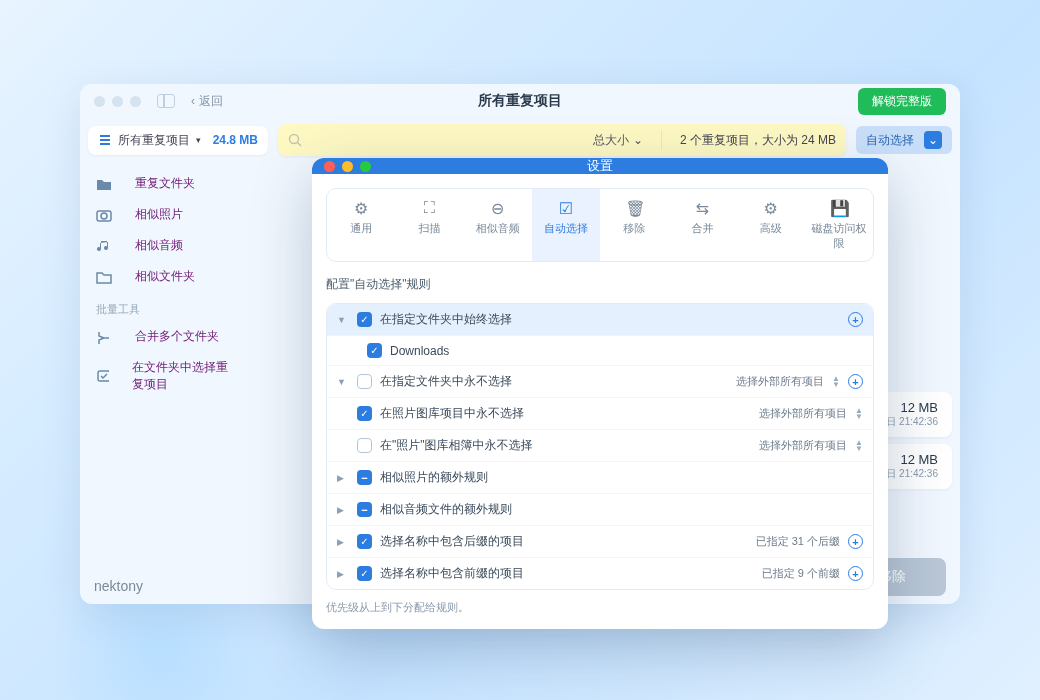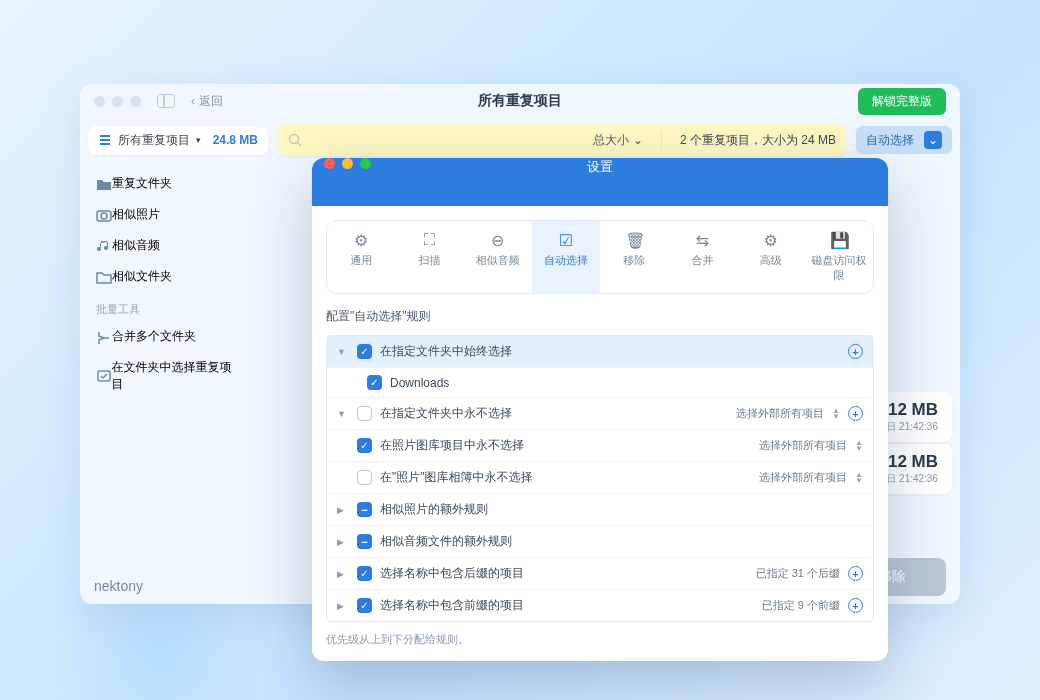--- a/index.html
+++ b/index.html
@@ -19,42 +19,42 @@
 .pill-left{display:flex;align-items:center;gap:6px}
 .search-bar{flex:1;background:#fef9c3;border-radius:8px;height:32px;display:flex;align-items:center;box-shadow:0 1px 3px rgba(0,0,0,.05)}
 .search-icon{margin:0 10px;opacity:.45}
 .sort-pill{display:flex;align-items:center;gap:4px;margin-right:10px;font-size:12px;color:#556}
 .divider-v{width:1px;height:20px;background:#dae6f2;margin:0 8px}
 .stats-text{font-size:12px;color:#445;margin:4px 10px}
 .auto-select-btn{background:#c9dff9;border-radius:6px;padding:5px 10px;font-size:12px;color:#2968b5;display:flex;align-items:center;gap:6px}
 .auto-select-btn .dd{background:#2d7de0;color:#fff;width:18px;height:18px;border-radius:4px;display:flex;align-items:center;justify-content:center;margin-left:4px}
 .main-body{display:flex;height:calc(100% - 72px)}
 .sidebar{width:175px;padding:6px 12px 0;font-size:12px;color:#556}
-.side-item{display:flex;align-items:center;gap:0;padding:7px 4px;color:#000000}
+.side-item{display:flex;align-items:center;gap:23px;padding:7px 4px;color:#701a75}
 .side-heading{font-size:11px;color:#98a8b8;padding:10px 4px 4px}
 .content{flex:1;padding:0 10px;position:relative}
 .file-card{position:absolute;right:8px;background:#fff;border-radius:8px;padding:8px 14px;text-align:right;box-shadow:0 1px 3px rgba(0,0,0,.05)}
-.file-card .size{font-size:17px;font-weight:700;color:#2b3a4b}
+.file-card .size{font-size:13px;font-weight:400;color:#2b3a4b}
 .file-card .date{font-size:10px;color:#8a9aab}
 .remove-bar{position:absolute;bottom:14px;right:14px;background:#b9c7d6;color:#fff;padding:10px 40px;border-radius:8px;display:flex;align-items:center;gap:8px;font-size:14px}
 .brand{position:absolute;bottom:10px;left:14px;font-size:14px;color:#7a8a9a;}
 .settings-modal{position:absolute;top:158px;left:312px;width:576px;background:#fff;border-radius:12px;box-shadow:0 20px 60px rgba(20,50,90,.25);overflow:hidden}
-.modal-header{height:48px;background:#2d7de0;display:flex;padding:0 12px;position:relative}
+.modal-header{height:16px;background:#2d7de0;display:flex;align-items:center;padding:0 12px;position:relative}
 .modal-traffic{display:flex;gap:7px}
 .mt-close{width:11px;height:11px;border-radius:50%;background:#ff5f57}
 .mt-min{width:11px;height:11px;border-radius:50%;background:#febc2e}
 .mt-max{width:11px;height:11px;border-radius:50%;background:#28c840}
 .modal-title{position:absolute;left:50%;transform:translateX(-50%);color:#fff;font-size:13px;font-weight:500}
 .modal-content{padding:14px}
 .tab-strip{display:flex;border:1px solid #e3ecf6;border-radius:10px;overflow:hidden}
 .tab{flex:1;padding:10px 4px;text-align:center;font-size:11px;color:#7a8a9a}
 .tab.active{background:#eaf2ff;color:#2d7de0}
 .tab-icon{display:block;margin:0 auto 4px;width:18px;height:18px}
 .section-title{font-size:12px;color:#4a5a6b;margin:14px 0 10px}
-.rules-box{border:1px solid #e3ecf6;border-radius:4px;overflow:hidden}
+.rules-box{border:1px solid #e3ecf6;border-radius:10px;overflow:hidden}
 .rule-row{display:flex;align-items:center;padding:7px 10px;font-size:12px;color:#3a4a5b;gap:8px}
 .rule-row.hl{background:#e5f0ff}
 .rule-row + .rule-row{border-top:1px solid #eff5fb}
 .chev{width:12px;color:#8aa0b8;font-size:9px}
 .chev.collapsed::before{content:"▶"}
 .chev.expanded::before{content:"▼"}
 .chev.blank{opacity:0}
 .chk{width:15px;height:15px;border-radius:4px;display:flex;align-items:center;justify-content:center;flex-shrink:0}
 .chk.on{background:#2d7de0;color:#fff;font-size:10px}
 .chk.on::before{content:"✓"}

